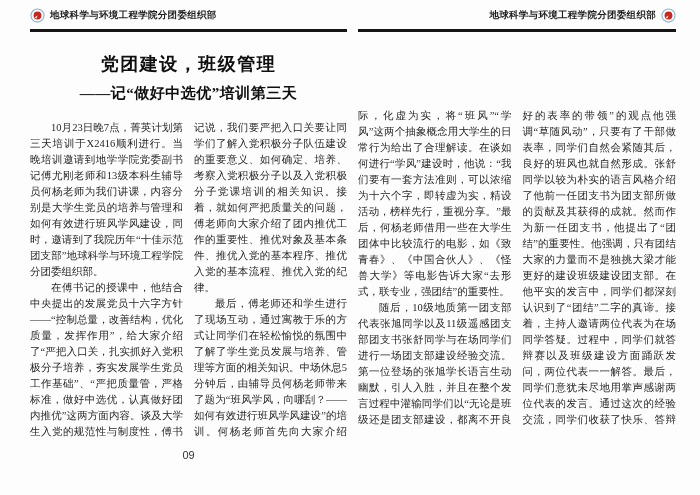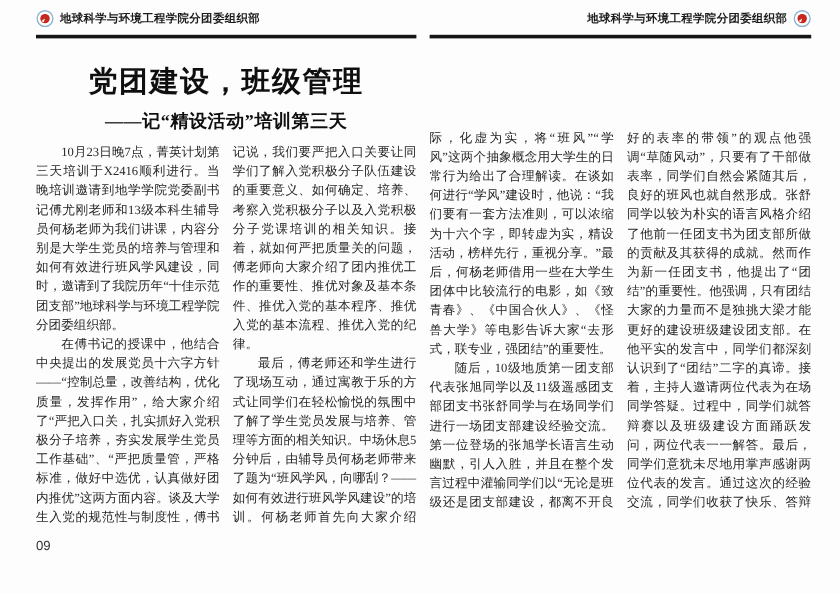--- a/index.html
+++ b/index.html
@@ -22,37 +22,37 @@
   .dept {
     font-family:"Liberation Sans","DejaVu Sans",sans-serif;
     font-weight:bold; font-size:9.5px; color:#1c1c1c; letter-spacing:0.3px;
     white-space:nowrap;
   }
   .emblem { width:15px; height:15px; display:inline-block; flex:0 0 auto; }
 
   .rule { position:absolute; top:29px; left:0; right:0; height:3px; background:#151515; }
 
   .title-block { position:absolute; top:52px; left:0; right:0; text-align:center; color:#0f0f0f; }
-  .title-1 { font-size:24px; font-weight:bold; letter-spacing:1.5px; }
+  .title-1 { font-size:18px; font-weight:bold; letter-spacing:1.5px; }
   .title-2 { font-size:15px; font-weight:bold; margin-top:8px; letter-spacing:0.5px; }
 
   .body-text {
     position:absolute; left:0; right:0;
     column-count:2; column-gap:11px; column-fill:auto;
     font-size:10.5px; line-height:16px; text-align:justify;
     color:#262626; overflow:hidden;
   }
   .page.left  .body-text { top:120px; height:322px; }
   .page.right .body-text { top:108px; height:330px; }
   .body-text p { margin:0; text-indent:2em; }
   .body-text p.no-indent { text-indent:0; }
 
   .page-num {
     position:absolute; bottom:34px; left:0; right:0;
-    font-size:11px; color:#333;
+    text-align:center; font-size:11px; color:#333;
     font-family:"Liberation Sans","DejaVu Sans",sans-serif;
   }
 </style>
 </head>
 <body>
 
 <div class="sheet">
 
   <section class="page left">
     <header class="page-header">
@@ -62,21 +62,21 @@
           <circle cx="8" cy="8" r="4.2" fill="#c4281e"></circle>
           <path d="M4.8 10.2 L8 8 L6.9 11.2 Z" fill="#ffffff"></path>
         </svg>
       </span>
       <span class="dept">地球科学与环境工程学院分团委组织部</span>
     </header>
     <div class="rule"></div>
 
     <div class="title-block">
       <div class="title-1">党团建设，班级管理</div>
-      <div class="title-2">——记“精设活动”培训第三天</div>
+      <div class="title-2">——记“做好中选优”培训第三天</div>
     </div>
 
     <div class="body-text">
       <p>10月23日晚7点，菁英计划第三天培训于X2416顺利进行。当晚培训邀请到地学学院党委副书记傅尤刚老师和13级本科生辅导员何杨老师为我们讲课，内容分别是大学生党员的培养与管理和如何有效进行班风学风建设，同时，邀请到了我院历年“十佳示范团支部”地球科学与环境工程学院分团委组织部。</p>
       <p>在傅书记的授课中，他结合中央提出的发展党员十六字方针——“控制总量，改善结构，优化质量，发挥作用”，给大家介绍了“严把入口关，扎实抓好入党积极分子培养，夯实发展学生党员工作基础”、“严把质量管，严格标准，做好中选优，认真做好团内推优”这两方面内容。谈及大学生入党的规范性与制度性，傅书记说，我们要严把入口关要让同学们了解入党积极分子队伍建设的重要意义、如何确定、培养、考察入党积极分子以及入党积极分子党课培训的相关知识。接着，就如何严把质量关的问题，傅老师向大家介绍了团内推优工作的重要性、推优对象及基本条件、推优入党的基本程序、推优入党的基本流程、推优入党的纪律。</p>
       <p>最后，傅老师还和学生进行了现场互动，通过寓教于乐的方式让同学们在轻松愉悦的氛围中了解了学生党员发展与培养、管理等方面的相关知识。中场休息5分钟后，由辅导员何杨老师带来了题为“班风学风，向哪刮？——如何有效进行班风学风建设”的培训。何杨老师首先向大家介绍了“班风”“学风”的具体形式，他紧密结合实</p>
     </div>
 
     <div class="page-num">09</div>
   </section>

